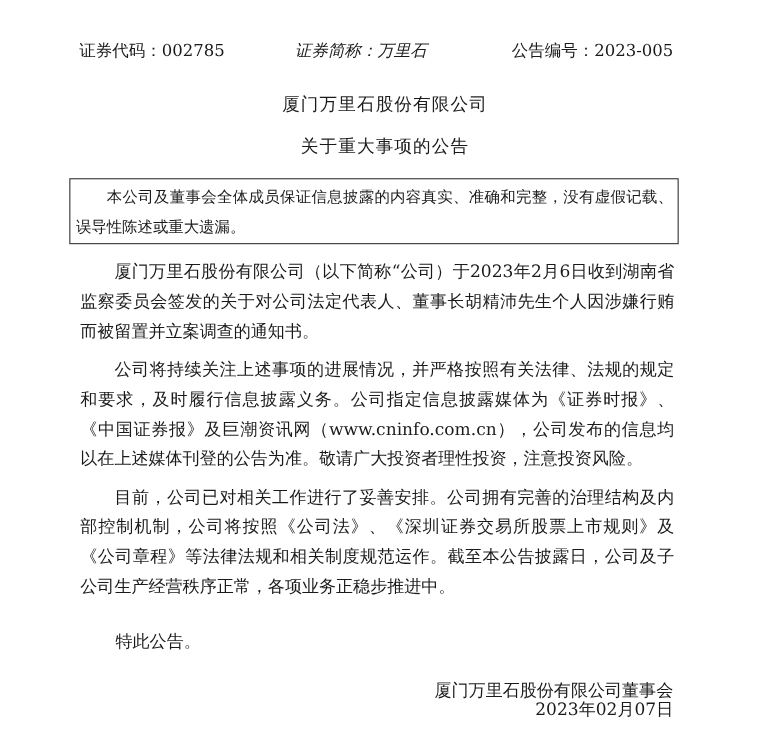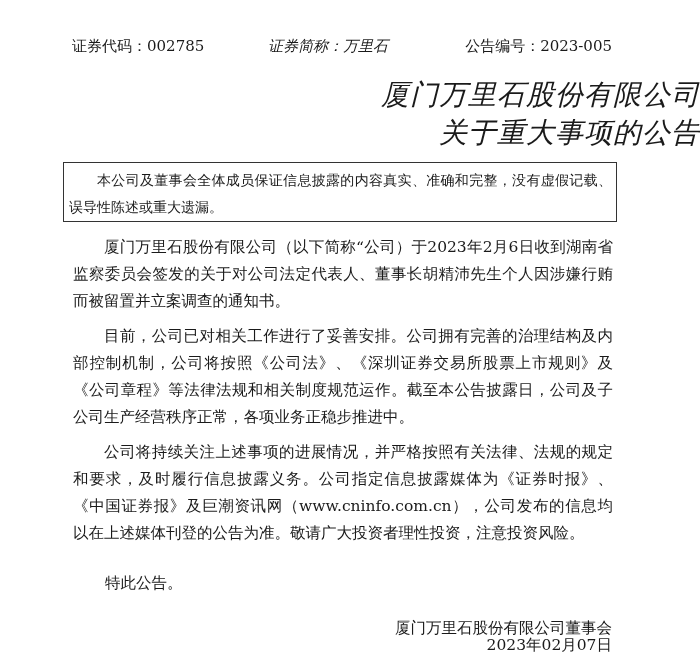--- a/index.html
+++ b/index.html
@@ -30,25 +30,24 @@
       white-space: nowrap;
       text-align: center;
     }
     .hdr-code { left: 0; }
     .hdr-name { left: 196px; font-style: italic; }
     .hdr-num { right: 0; }
     .title {
       position: absolute;
       left: 0;
       width: 700px;
-      text-align: right;
-      font-size: 28px;
+      text-align: center;
+      font-size: 16px;
       letter-spacing: 1px;
       white-space: nowrap;
-      font-style: italic;
     }
     .title-1 { top: 80px; line-height: 30px; }
     .title-2 { top: 118px; line-height: 30px; }
     .notice-box {
       position: absolute;
       left: 63px;
       top: 162px;
       width: 554px;
       height: 60px;
       border: 1px solid #333;
@@ -108,20 +107,20 @@
 
 <div class="title title-1">厦门万里石股份有限公司</div>
 <div class="title title-2">关于重大事项的公告</div>
 
 <div class="notice-box">
   <p class="notice-text">本公司及董事会全体成员保证信息披露的内容真实、准确和完整，没有虚假记载、误导性陈述或重大遗漏。</p>
 </div>
 
 <div class="body">
   <p class="para">厦门万里石股份有限公司（以下简称“公司）于2023年2月6日收到湖南省监察委员会签发的关于对公司法定代表人、董事长胡精沛先生个人因涉嫌行贿而被留置并立案调查的通知书。</p>
+  <p class="para">公司将持续关注上述事项的进展情况，并严格按照有关法律、法规的规定和要求，及时履行信息披露义务。公司指定信息披露媒体为《证券时报》、《中国证券报》及巨潮资讯网（www.cninfo.com.cn），公司发布的信息均以在上述媒体刊登的公告为准。敬请广大投资者理性投资，注意投资风险。</p>
   <p class="para">目前，公司已对相关工作进行了妥善安排。公司拥有完善的治理结构及内部控制机制，公司将按照《公司法》、《深圳证券交易所股票上市规则》及《公司章程》等法律法规和相关制度规范运作。截至本公告披露日，公司及子公司生产经营秩序正常，各项业务正稳步推进中。</p>
-  <p class="para">公司将持续关注上述事项的进展情况，并严格按照有关法律、法规的规定和要求，及时履行信息披露义务。公司指定信息披露媒体为《证券时报》、《中国证券报》及巨潮资讯网（www.cninfo.com.cn），公司发布的信息均以在上述媒体刊登的公告为准。敬请广大投资者理性投资，注意投资风险。</p>
 </div>
 
 <div class="closing">特此公告。</div>
 
 <div class="sign sign-org">厦门万里石股份有限公司董事会</div>
 <div class="sign sign-date">2023年02月07日</div>
 
 </body></html>

